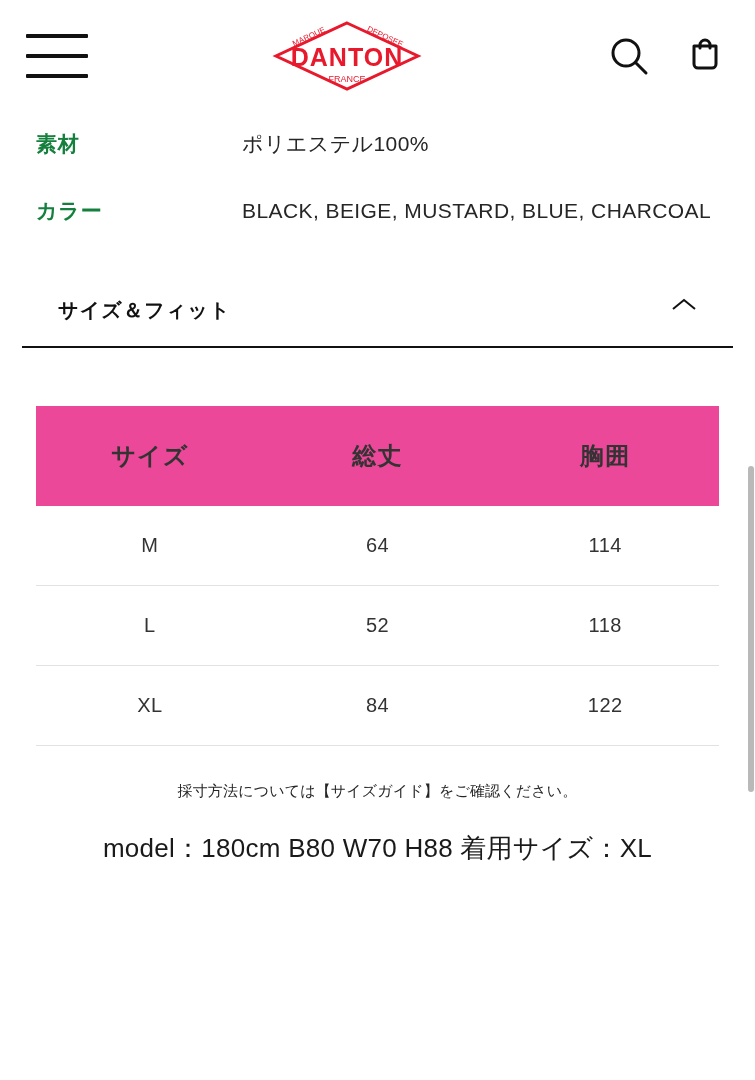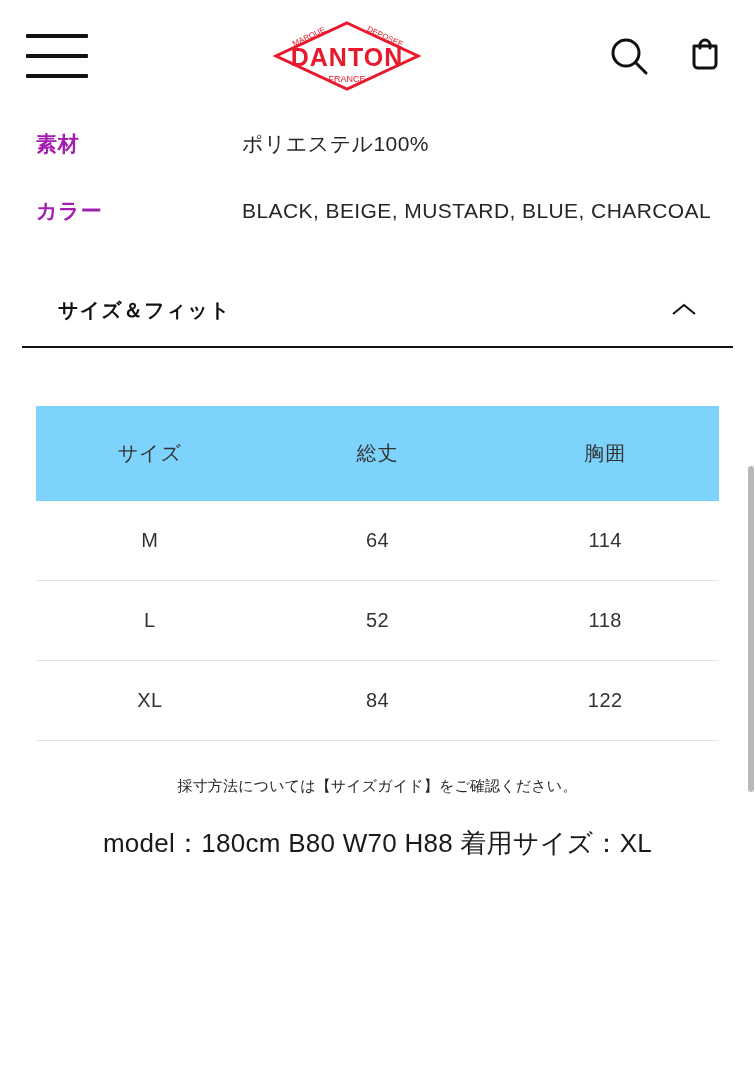--- a/index.html
+++ b/index.html
@@ -74,39 +74,39 @@
     display: flex;
     align-items: flex-start;
     margin-bottom: 40px;
   }
   .spec-label {
     width: 186px;
     flex: 0 0 186px;
     font-size: 21px;
     font-weight: bold;
     letter-spacing: 0.04em;
-    color: #a21caf;
+    color: #15803d;
     line-height: 1.3;
   }
   .spec-value {
     font-size: 21px;
     color: #262626;
     line-height: 1.3;
     letter-spacing: 0.02em;
     margin-left: 20px;
   }
 
   
   .accordion {
     margin-top: 56px;
     padding: 0 36px;
   }
   .accordion-head {
     display: flex;
-    align-items: center;
+    align-items: flex-start;
     justify-content: space-between;
     padding: 16px 22px 22px 22px;
     cursor: pointer;
   }
   .accordion-title {
     font-size: 20px;
     font-weight: bold;
     letter-spacing: 0.06em;
     color: #111;
   }
@@ -125,23 +125,23 @@
   .table-wrap {
     padding: 0 36px;
     margin-top: 58px;
   }
   table.size-table {
     width: 100%;
     border-collapse: collapse;
     table-layout: fixed;
   }
   table.size-table thead th {
-    background: #7dd3fc;
-    font-weight: normal;
-    font-size: 20px;
+    background: #ec4899;
+    font-weight: bold;
+    font-size: 24px;
     color: #333;
     padding: 34px 0;
     text-align: center;
     letter-spacing: 0.05em;
   }
   table.size-table tbody td {
     font-size: 20px;
     color: #333;
     padding: 28px 0;
     text-align: center;

